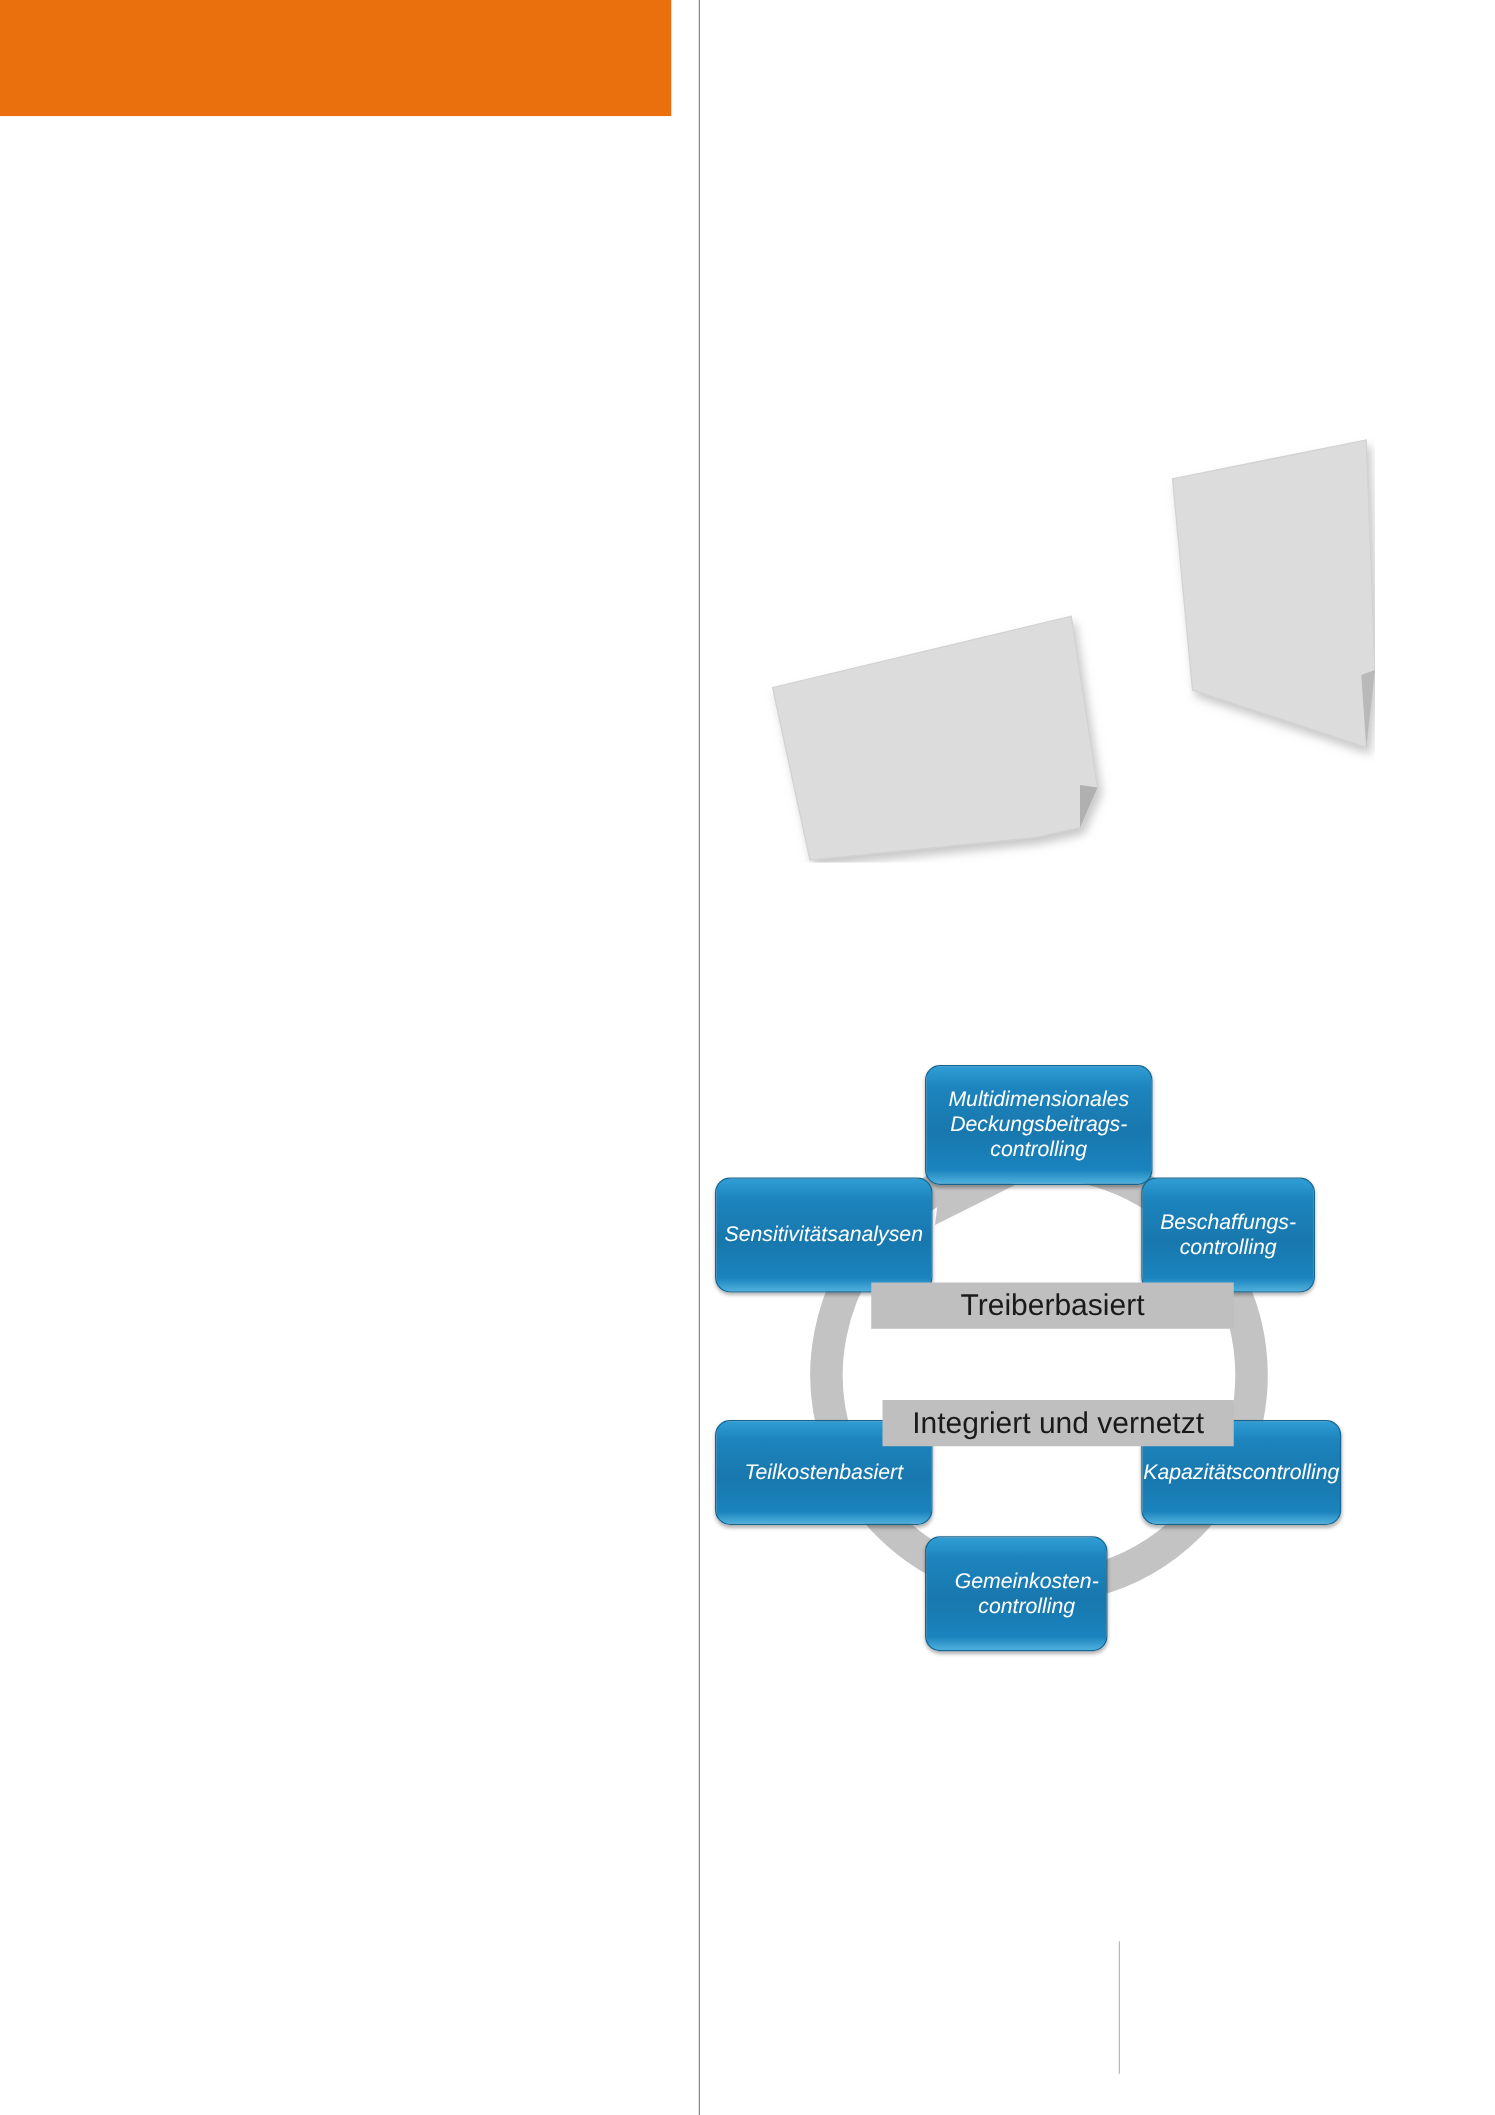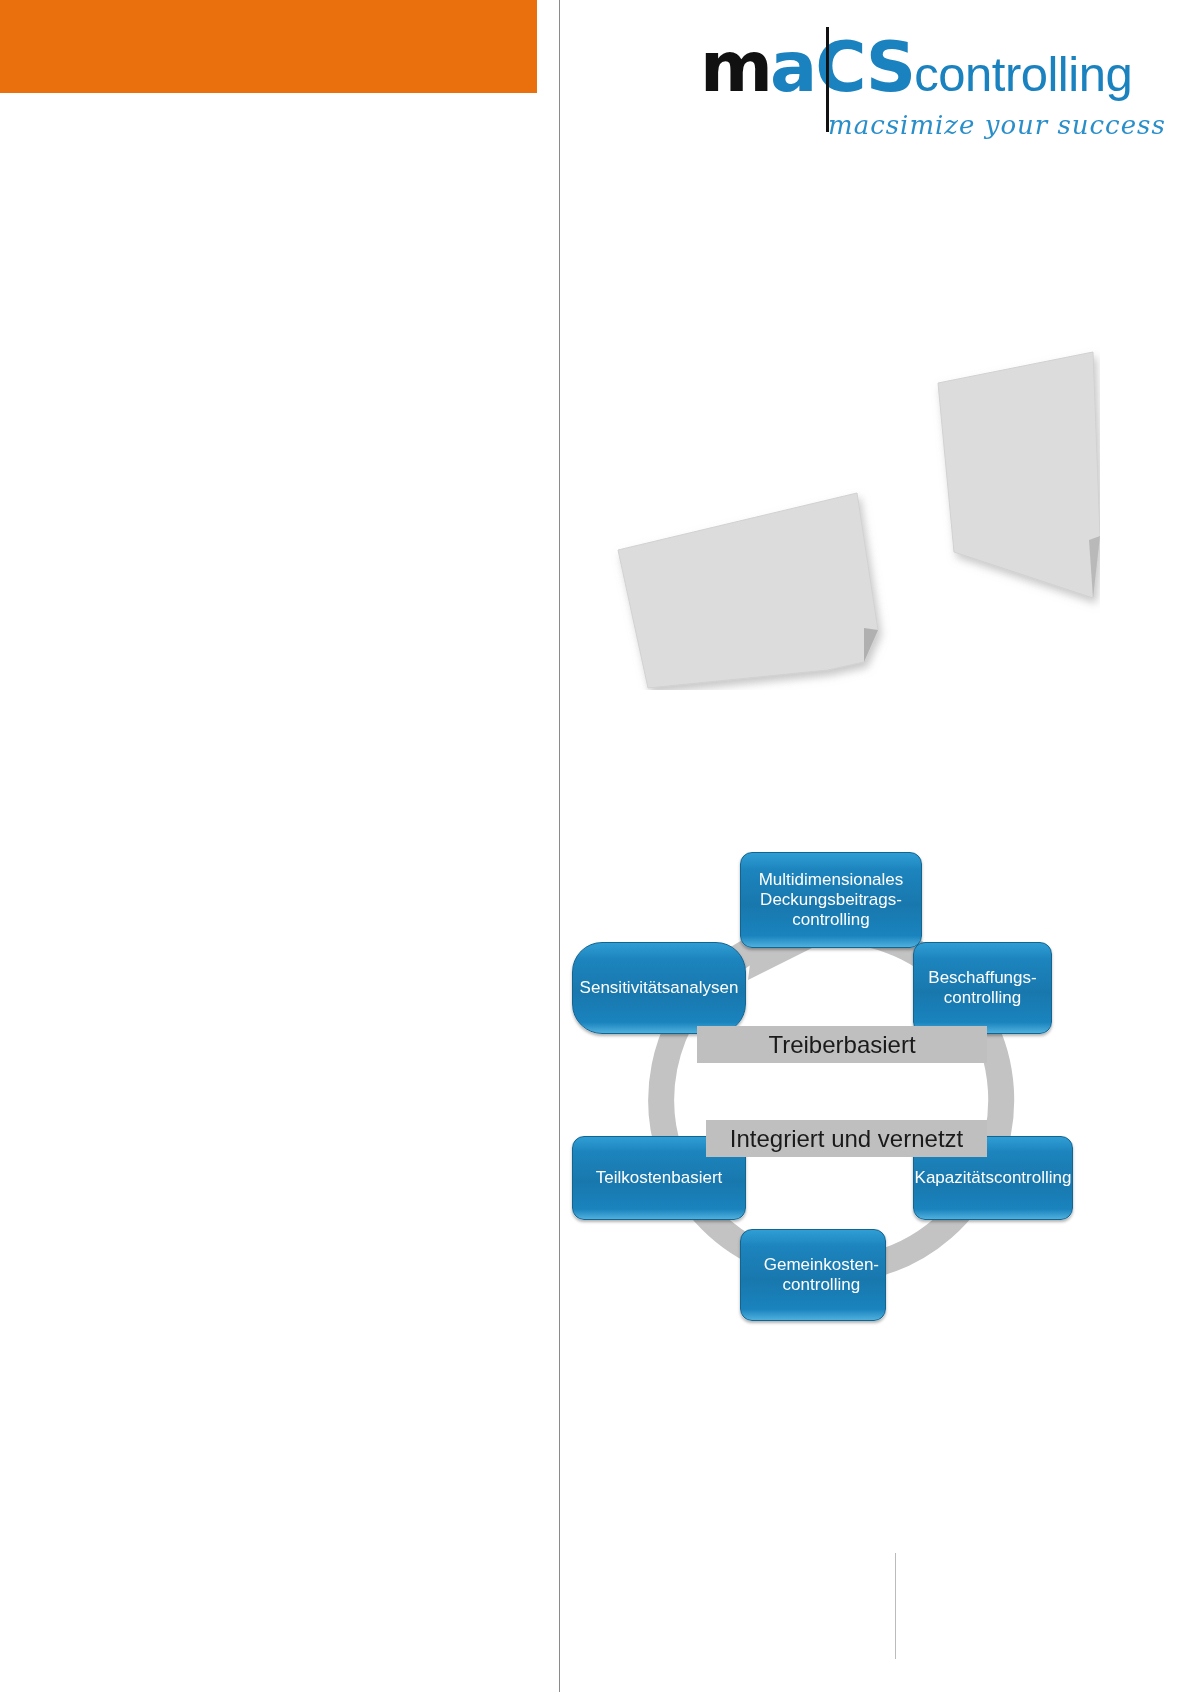--- a/index.html
+++ b/index.html
@@ -145,20 +145,21 @@
     box-shadow: 0 2px 3px rgba(0,0,0,0.30);
     color: #ffffff;
     font-size: 17px;
     line-height: 1.18;
     text-align: center;
     display: flex;
     align-items: center;
     justify-content: center;
     padding: 4px 6px;
     white-space: pre-line;
+    font-style: italic;
   }
   .center-bar {
     position: absolute;
     box-sizing: border-box;
     background: #bfbfbf;
     color: #1a1a1a;
     font-size: 24px;
     text-align: center;
     display: flex;
     align-items: center;
@@ -180,27 +181,20 @@
 
 <div class="page">
 
   <div class="orange-bar"></div>
   <div class="left-column">
     <span></span>
   </div>
 
   <div class="column-divider"></div>
 
-  <div class="logo">
-    <div class="logo-row">
-      <span class="logo-m">m</span><span class="logo-a">a</span><span class="logo-cs">CS</span><span class="logo-controlling">controlling</span>
-    </div>
-    <div class="logo-divider"></div>
-    <div class="logo-tagline">macsimize your success</div>
-  </div>
 
   <div class="papers">
     <svg width="540" height="350" viewBox="0 0 540 350">
       <defs>
         <filter id="softshadow" x="-30%" y="-30%" width="170%" height="170%">
           <feDropShadow dx="3" dy="5" stdDeviation="4" flood-color="#9a9a9a" flood-opacity="0.55"></feDropShadow>
         </filter>
       </defs>
 
       <g filter="url(#softshadow)">
@@ -241,21 +235,21 @@
 
     <div class="node" style="left:180px; top:399px; width:146px; height:92px;justify-content:flex-end;">
       <span>Gemeinkosten-
 controlling</span>
     </div>
 
     <div class="node" style="left:12px; top:306px; width:174px; height:84px;">
       <span>Teilkostenbasiert</span>
     </div>
 
-    <div class="node" style="left:12px; top:112px; width:174px; height:92px;border-radius:30px;">
+    <div class="node" style="left:12px; top:112px; width:174px; height:92px;">
       <span>Sensitivitätsanalysen</span>
     </div>
 
     <div class="center-bar" style="left:137px; top:196px; width:290px; height:37px;">
       <span>Treiberbasiert</span>
     </div>
     <div class="center-bar" style="left:146px; top:290px; width:281px; height:37px;">
       <span>Integriert und vernetzt</span>
     </div>
   </div>

